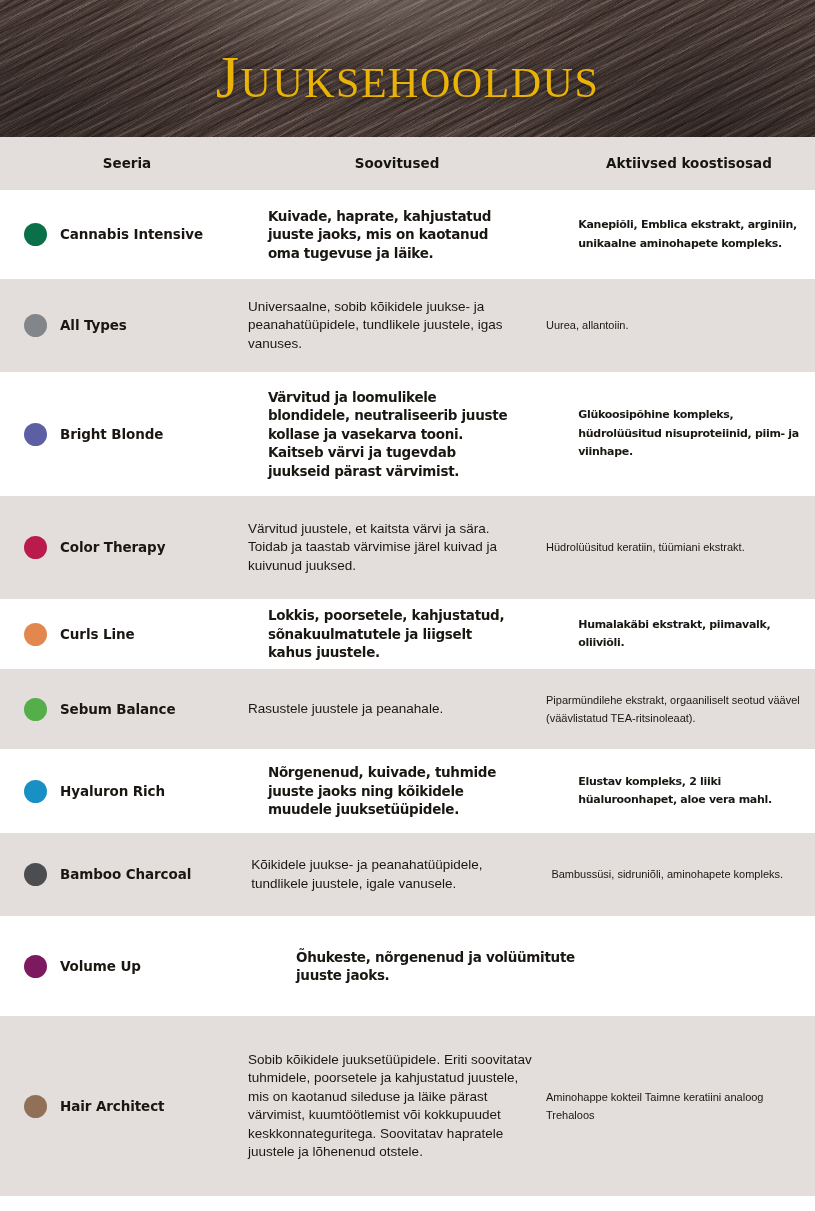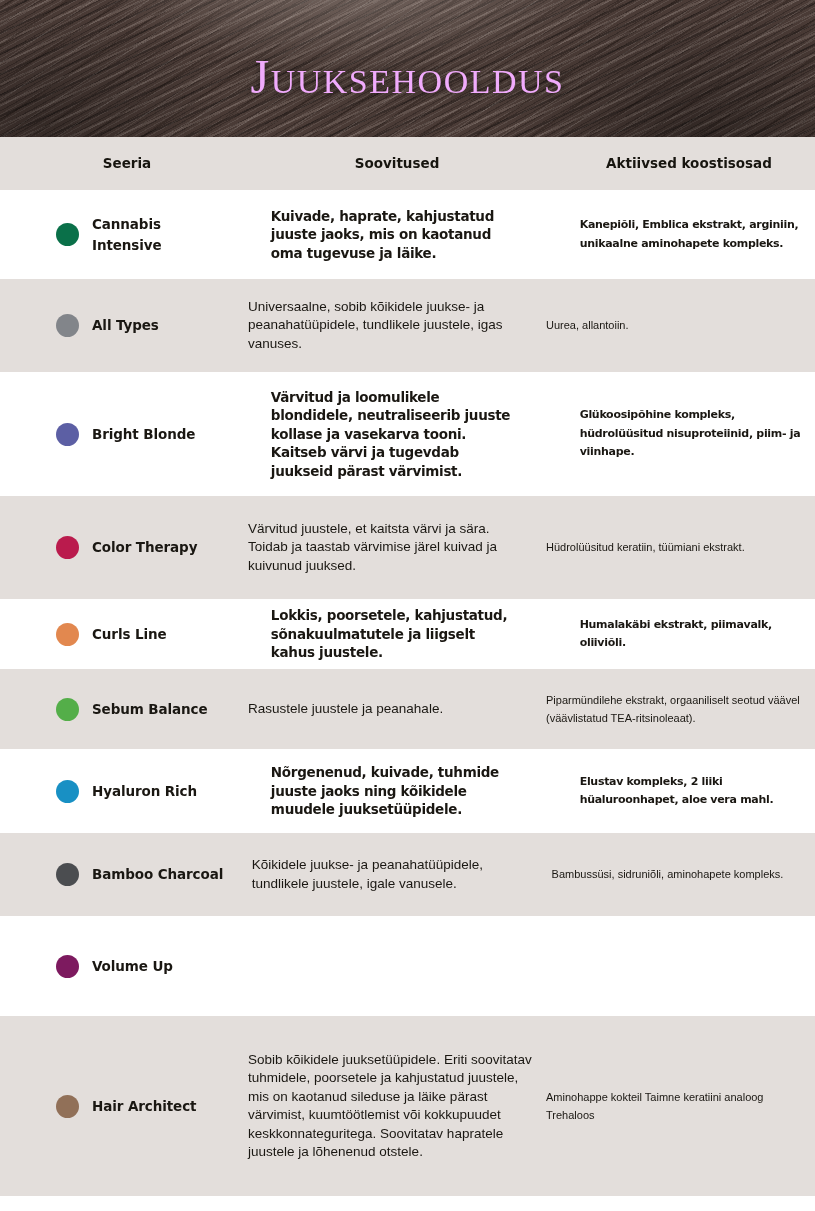--- a/index.html
+++ b/index.html
@@ -77,23 +77,23 @@
       radial-gradient(ellipse 420px 150px at 44% 4%, rgba(225,212,203,0.30), rgba(0,0,0,0) 62%),
       radial-gradient(ellipse 300px 200px at 84% 86%, rgba(0,0,0,0.35), rgba(0,0,0,0) 68%),
       radial-gradient(ellipse 280px 170px at 8% 78%, rgba(0,0,0,0.30), rgba(0,0,0,0) 70%);
   }
 
   #hero-title {
     position:absolute;
     left:0; right:0;
     top:40px;
     text-align:center;
-    color:#f0abfc;
+    color:#eab308;
     font-family:"Liberation Serif", serif;
-    font-size:48px;
+    font-size:60px;
     line-height:74px;
     font-weight:400;
     font-variant:small-caps;
     letter-spacing:1.5px;
     text-shadow:0 1px 7px rgba(0,0,0,0.45);
     white-space:nowrap;
   }
 
   
   #table { position:relative; width:815px;border-radius:12px; }
@@ -119,21 +119,21 @@
     display:flex;
     align-items:center;
     background:#ffffff;
   }
   .row.alt { background:#e3dedb; }
 
   .c-series {
     width:248px;
     display:flex;
     align-items:center;
-    padding-left:56px;
+    padding-left:24px;
   }
   .swatch {
     width:23px; height:23px;
     border-radius:50%;
     flex:0 0 23px;
     margin-right:13px;
   }
   .series-name {
     font-family:"DejaVu Sans", sans-serif;
     font-weight:bold;
@@ -262,20 +262,21 @@
             <span class="series-name">Bamboo Charcoal</span>
           </div>
           <div class="c-desc">Kõikidele juukse- ja peanahatüüpidele, tundlikele juustele, igale vanusele.</div>
           <div class="c-ingr">Bambussüsi, sidruniõli, aminohapete kompleks.</div>
         </div>
         <div class="row geo" style="height: 100px;">
           <div class="c-series">
             <span class="swatch" style="background: rgb(125, 26, 95);"></span>
             <span class="series-name">Volume Up</span>
           </div>
+          <div class="c-desc">Õhukeste, nõrgenenud ja volüümitute juuste jaoks.</div>
         </div>
         <div class="row alt plain" style="height: 180px;">
           <div class="c-series">
             <span class="swatch" style="background: rgb(145, 112, 88);"></span>
             <span class="series-name">Hair Architect</span>
           </div>
           <div class="c-desc">Sobib kõikidele juuksetüüpidele. Eriti soovitatav tuhmidele, poorsetele ja kahjustatud juustele, mis on kaotanud sileduse ja läike pärast värvimist, kuumtöötlemist või kokkupuudet keskkonnateguritega. Soovitatav hapratele juustele ja lõhenenud otstele.</div>
           <div class="c-ingr">Aminohappe kokteil Taimne keratiini analoog Trehaloos</div>
         </div>
       </div>

